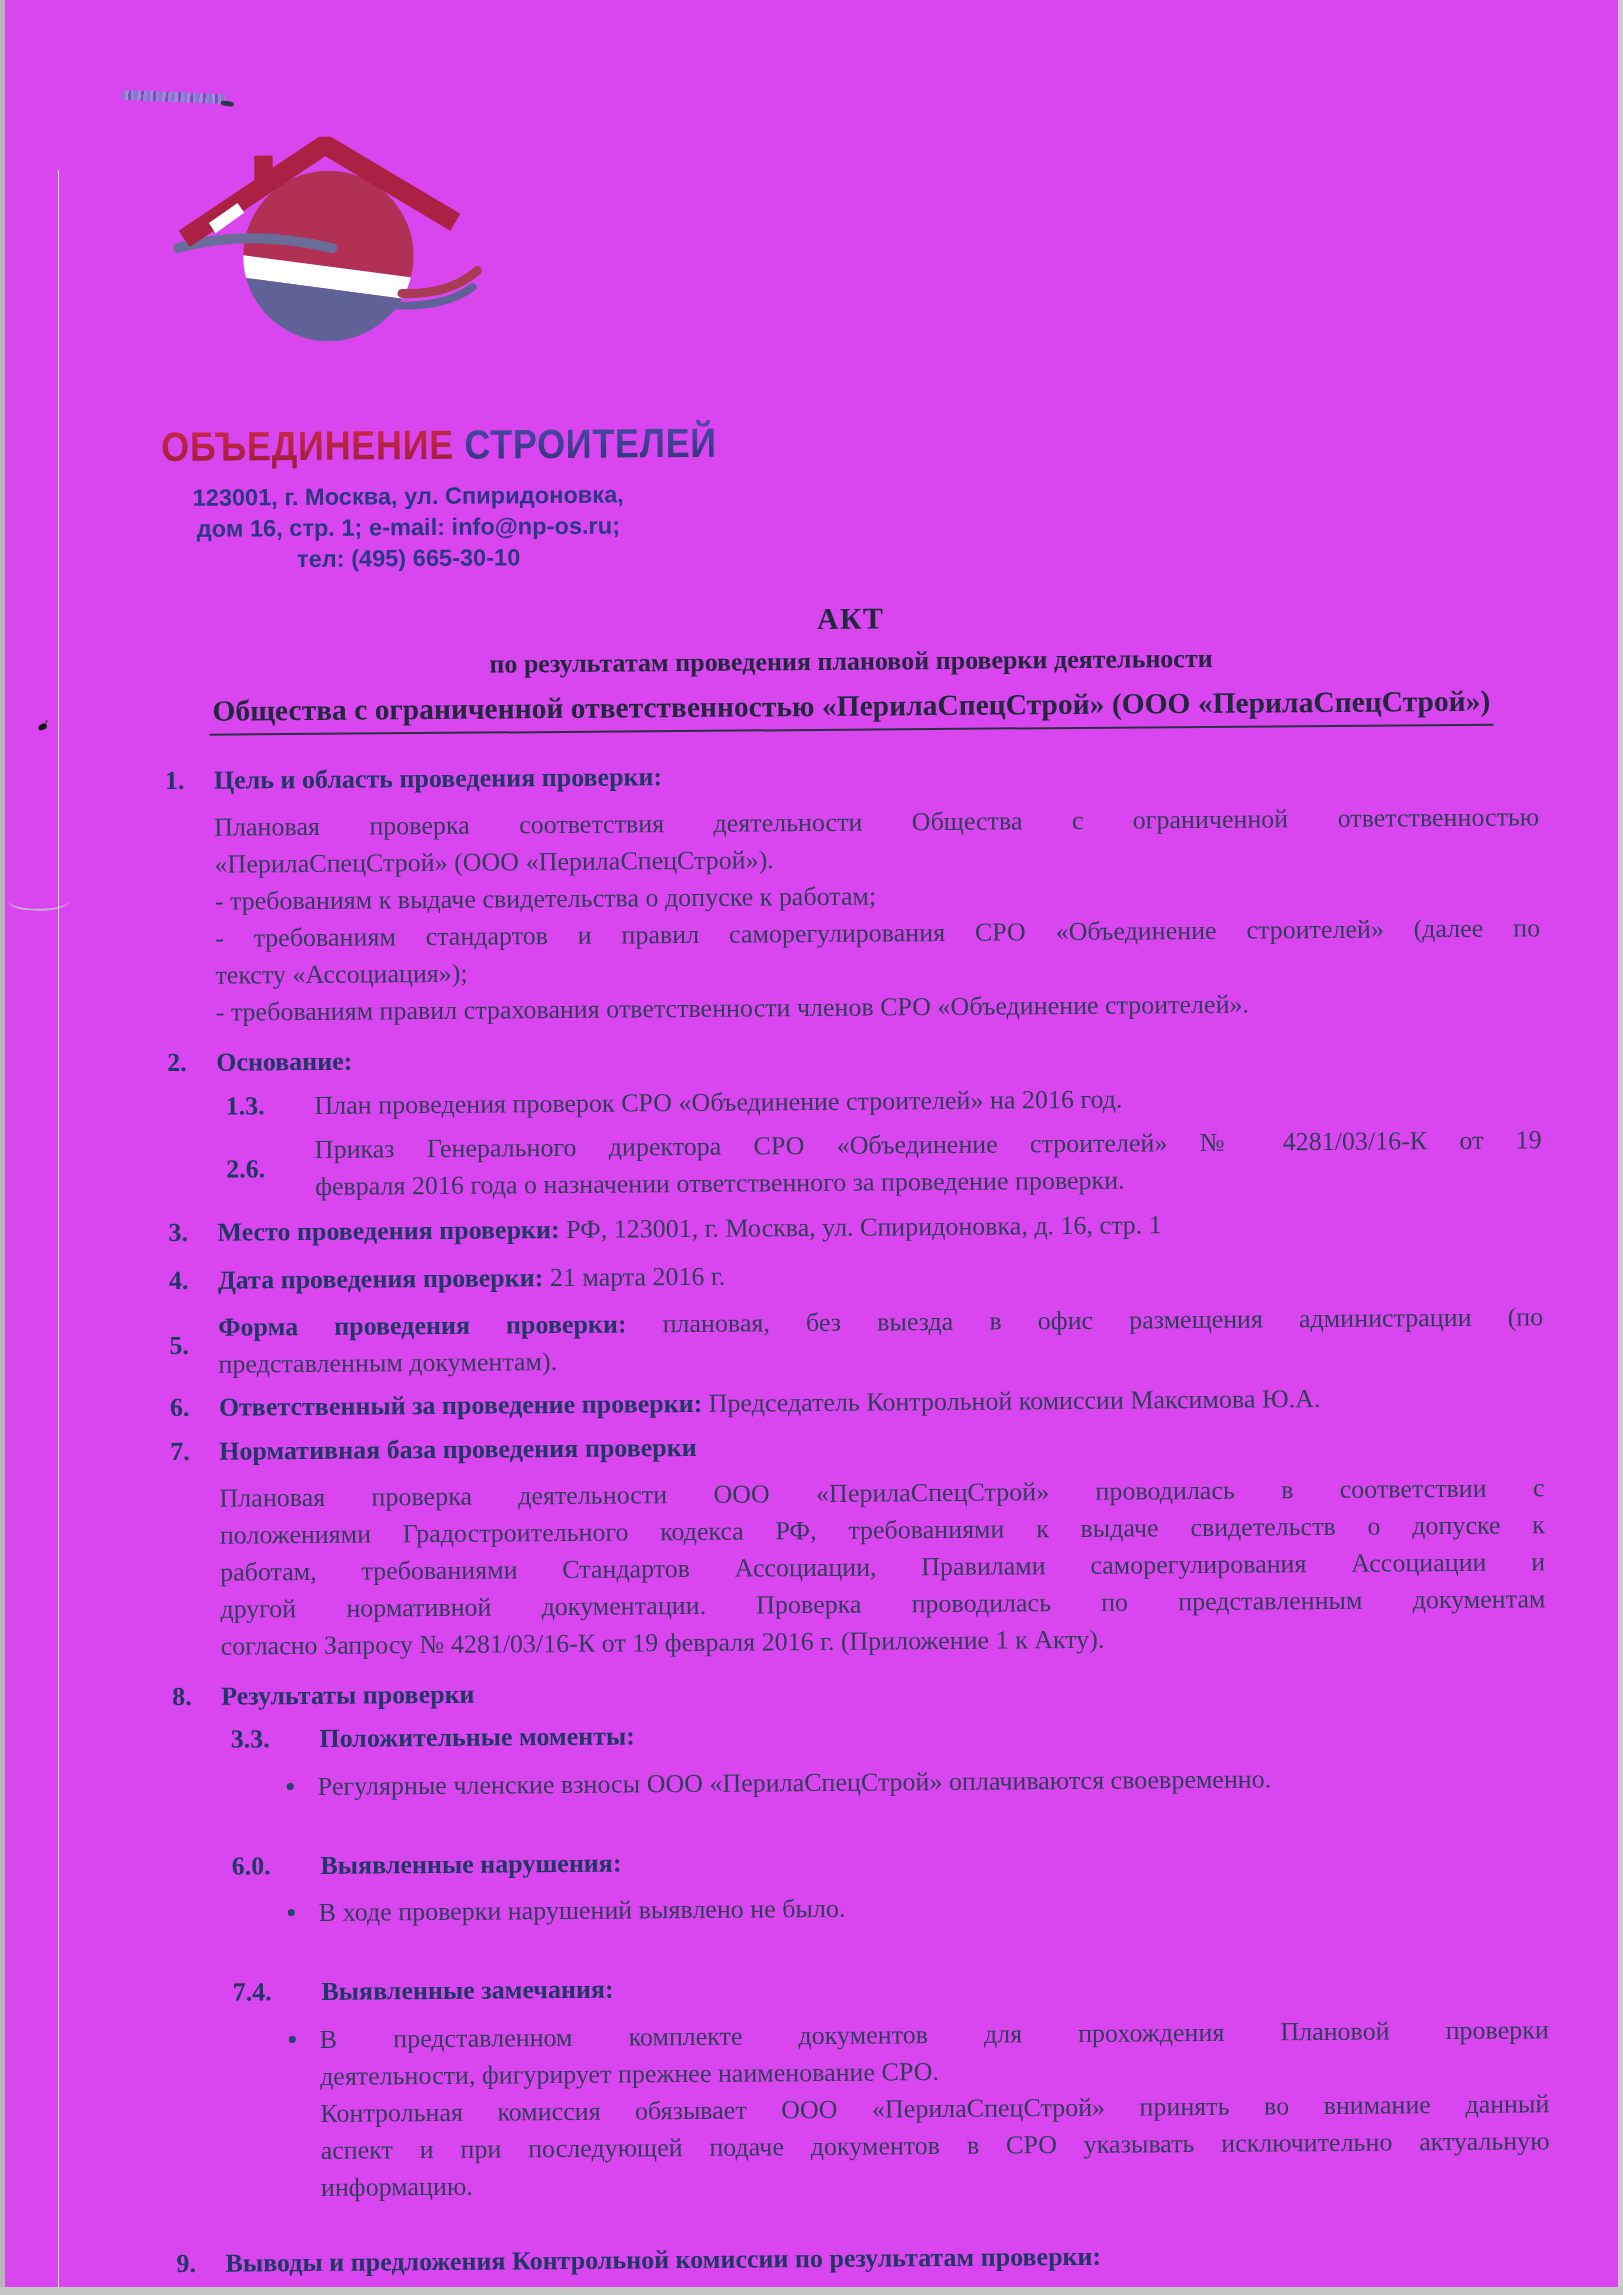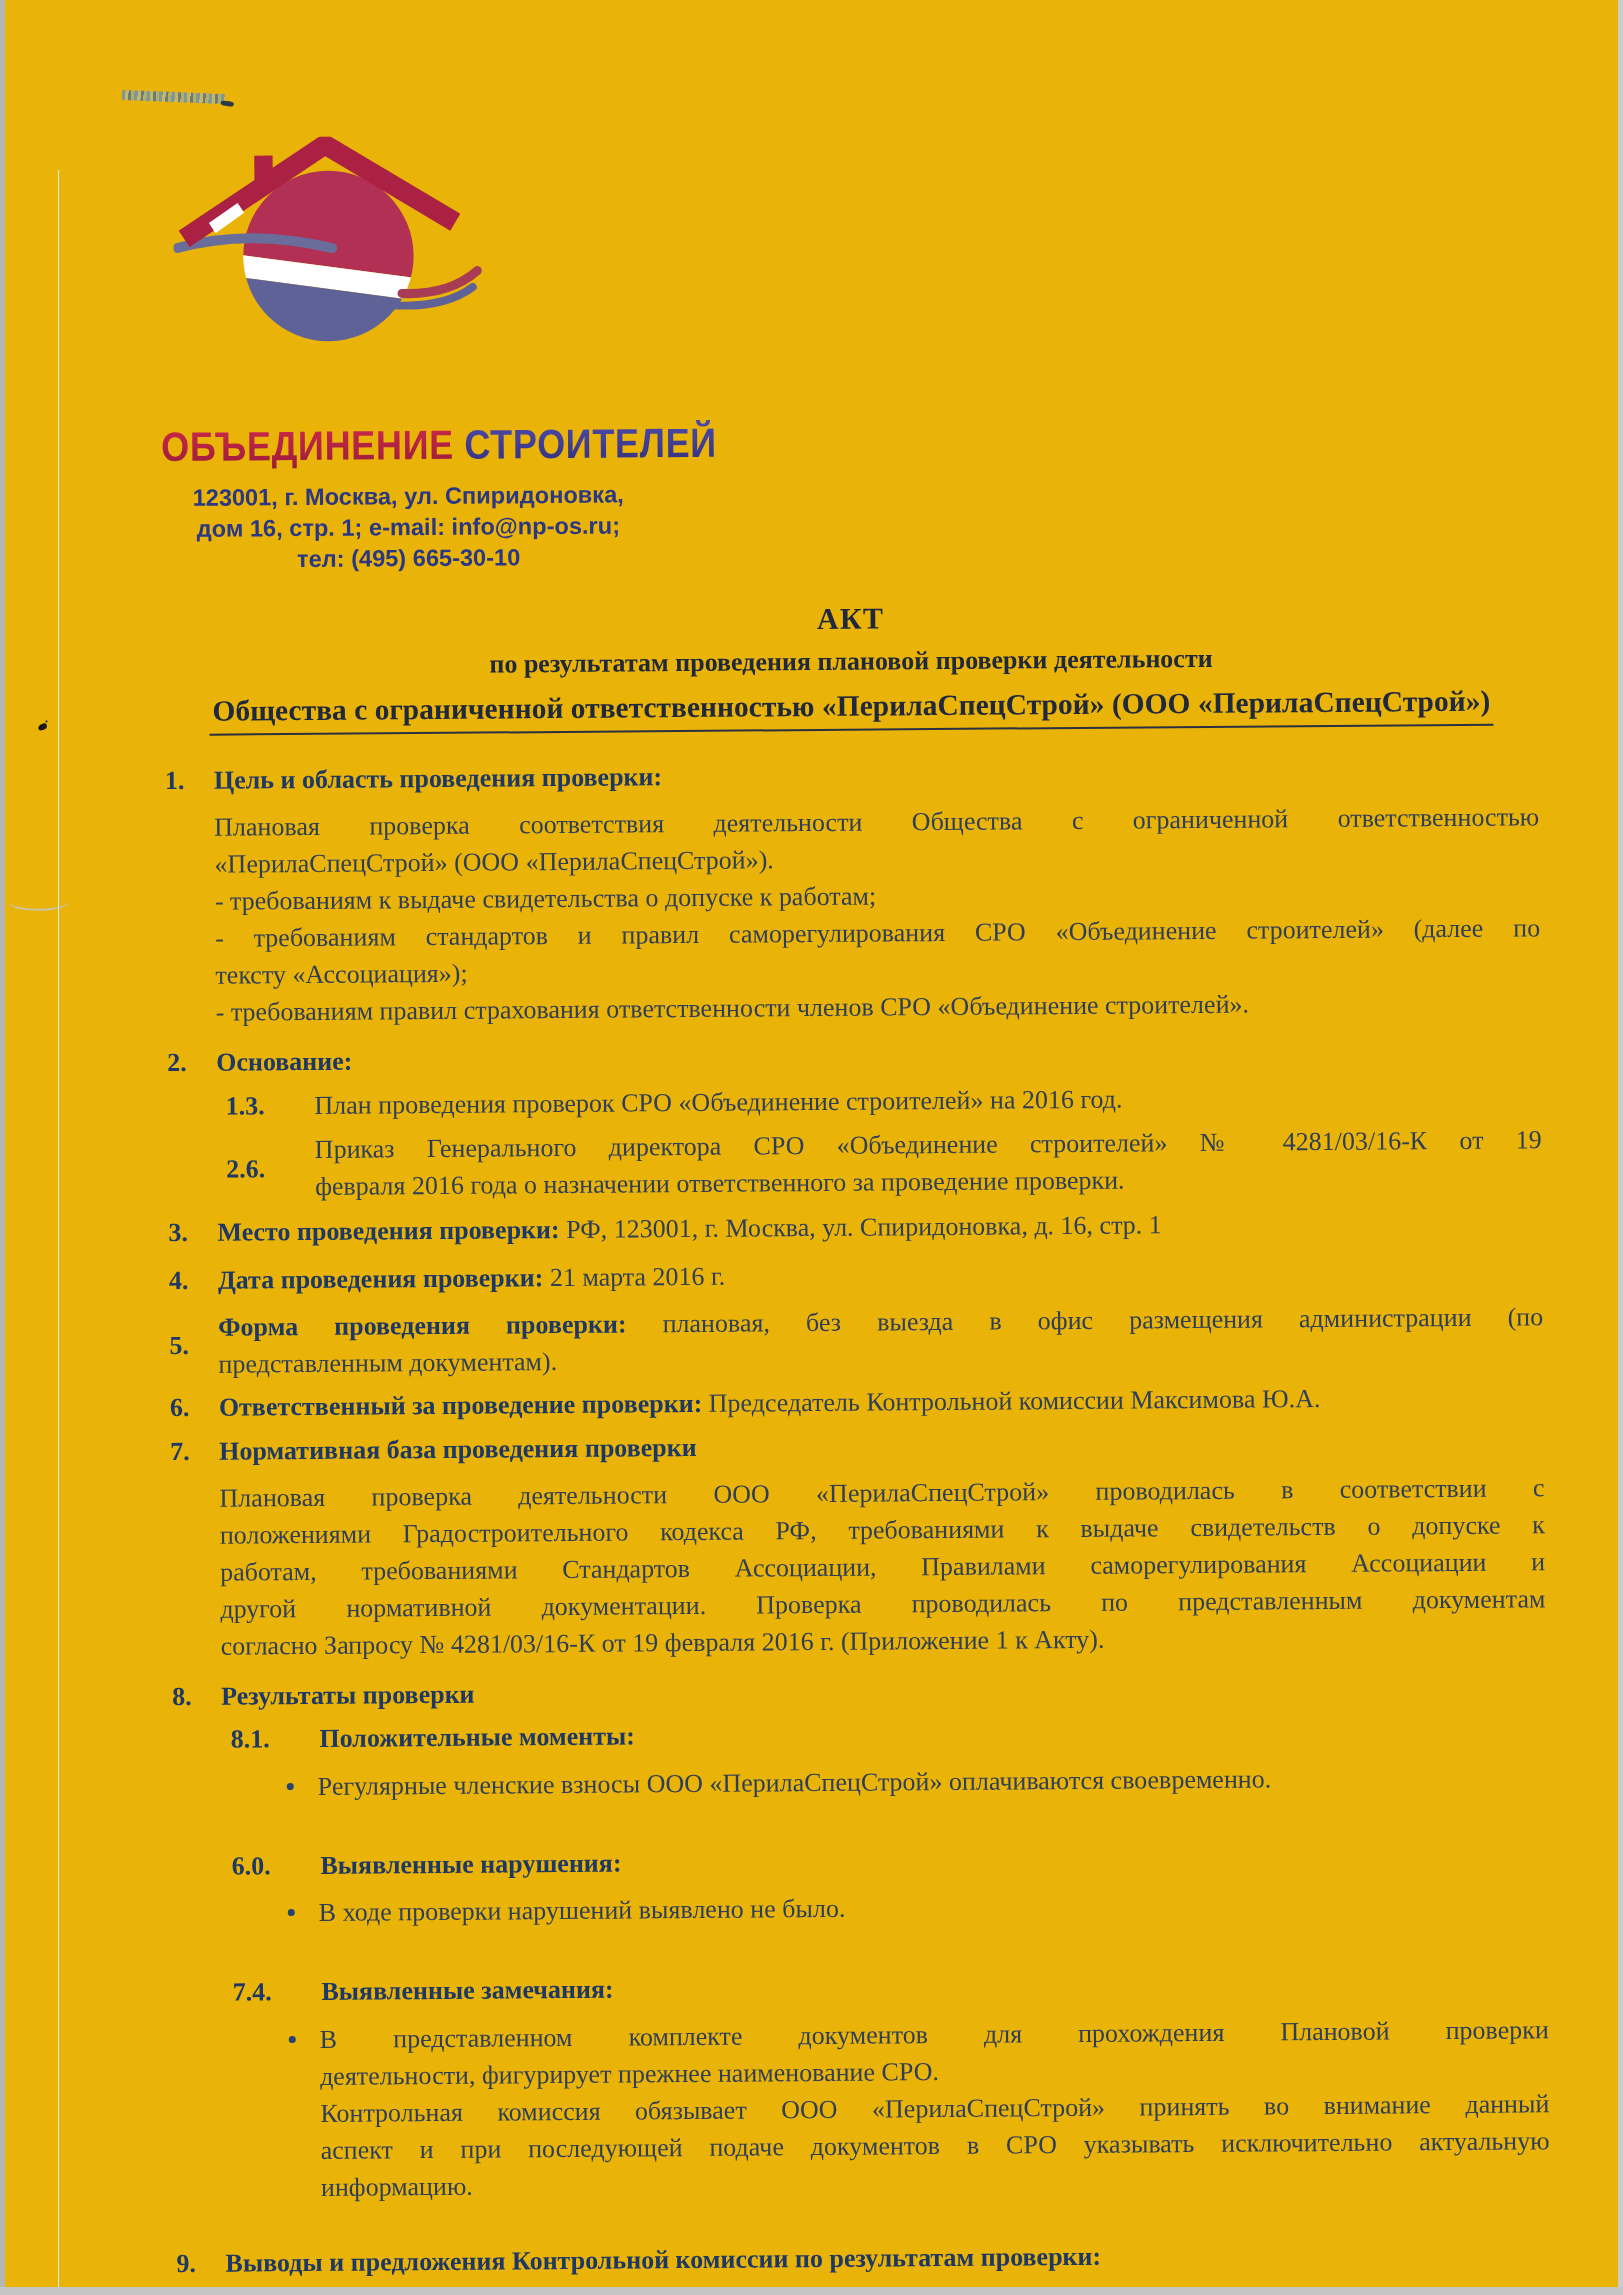--- a/index.html
+++ b/index.html
@@ -1,19 +1,19 @@
 <!DOCTYPE html>
 <html lang="ru" style="font-size:10.5px"><head>
 <meta charset="utf-8">
 <style>
   html,body{margin:0;padding:0;background:#888;}
   .page{
     position:relative;
     width:1623px;height:2295px;
-    background:#eab308;
+    background:#d946ef;
     overflow:hidden;
     font-family:"Liberation Serif","DejaVu Serif",serif;
     color:#2e3e58;
   }
   
   .edge-left{position:absolute;left:0;top:0;width:4.6px;height:2295px;background:#b6b6b6;z-index:9;}
   .edge-right{position:absolute;right:0;top:0;width:5.2px;height:2295px;background:#cccccc;z-index:9;}
   .edge-bottom{position:absolute;left:0;top:2287px;width:1623px;height:8.5px;background:#c5c5c5;z-index:9;}
   .fold-line{position:absolute;left:58px;top:170px;width:1.3px;height:2117px;background:#ededed;z-index:1;}
   .blue-pen-mark{
@@ -229,21 +229,21 @@
                 <div class="tline">согласно Запросу № 4281/03/16-К от 19 февраля 2016 г. (Приложение 1 к Акту).</div>
               </div>
             </div>
           </section>
           <section class="sec sec-i8">
             <div class="num">8.</div>
             <div class="sc">
               <div class="shead">Результаты проверки</div>
               <div class="subsec">
                 <div class="subsec-h">
-                  <div class="subnum">8.1.</div>
+                  <div class="subnum">3.3.</div>
                   <div class="shead">Положительные моменты:</div>
                 </div>
                 <ul class="bul">
                   <li class="bli">
                     <div class="tline">Регулярные членские взносы ООО «ПерилаСпецСтрой» оплачиваются своевременно.</div>
                   </li>
                 </ul>
               </div>
               <div class="subsec">
                 <div class="subsec-h">

